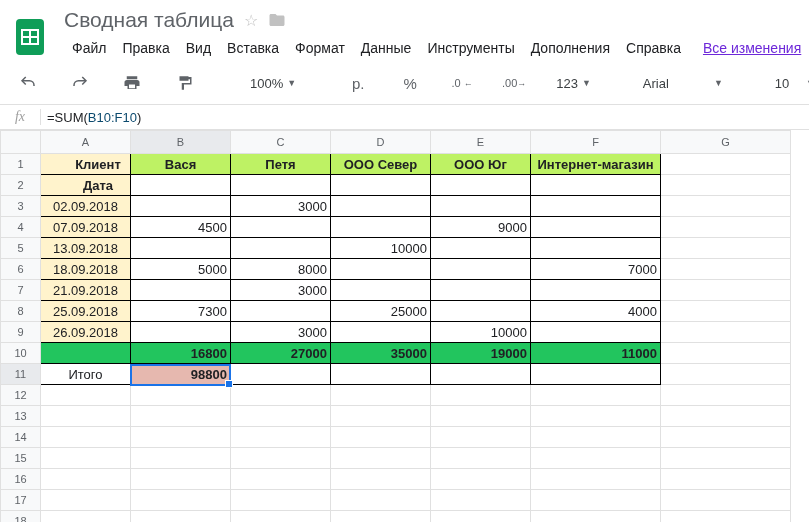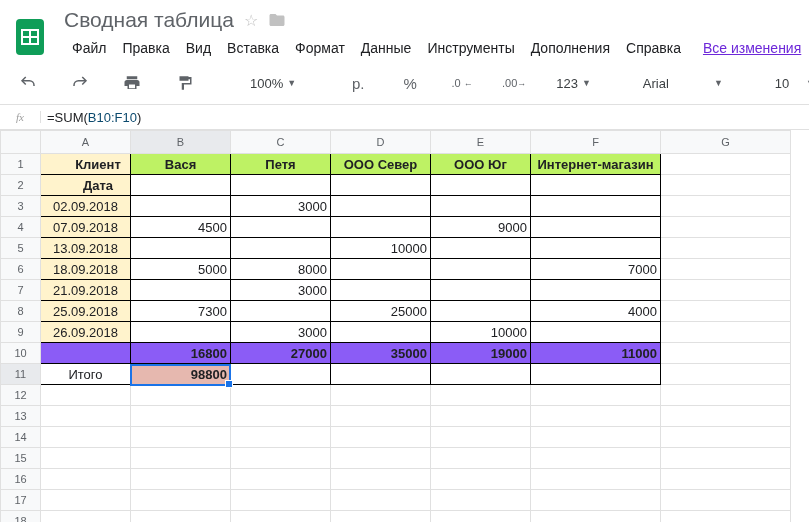--- a/index.html
+++ b/index.html
@@ -138,21 +138,21 @@
     border-bottom: 1px solid #e0e0e0;
     font-size: 13px;
   }
   .fx-label {
     width: 40px;
     text-align: center;
     font-style: italic;
     color: #9e9e9e;
     border-right: 1px solid #e0e0e0;
     font-family: "Times New Roman", serif;
-    font-size: 11px;
+    font-size: 14px;
   }
   .fx-content {
     padding-left: 6px;
     font-family: Arial, sans-serif;
   }
   .fx-ref { color: #0c4a6e; }
   
   .grid-wrap {
     position: relative;
     overflow: hidden;
@@ -212,21 +212,21 @@
     text-align: center;
     border:1px solid #000 !important;
   }
   td.date-cell {
     background: #fff3cc;
     text-align: center;
     border:1px solid #000 !important;
   }
   td.num { text-align: right; border:1px solid #000 !important; }
   td.sum-green {
-    background: #8b5cf6;
+    background: #22c55e;
     font-weight: 700;
     text-align: right;
     border:1px solid #000 !important;
   }
   td.total-red {
     background: #e6b8af;
     font-weight: 700;
     text-align: right;
     border:1px solid #000 !important;
   }

